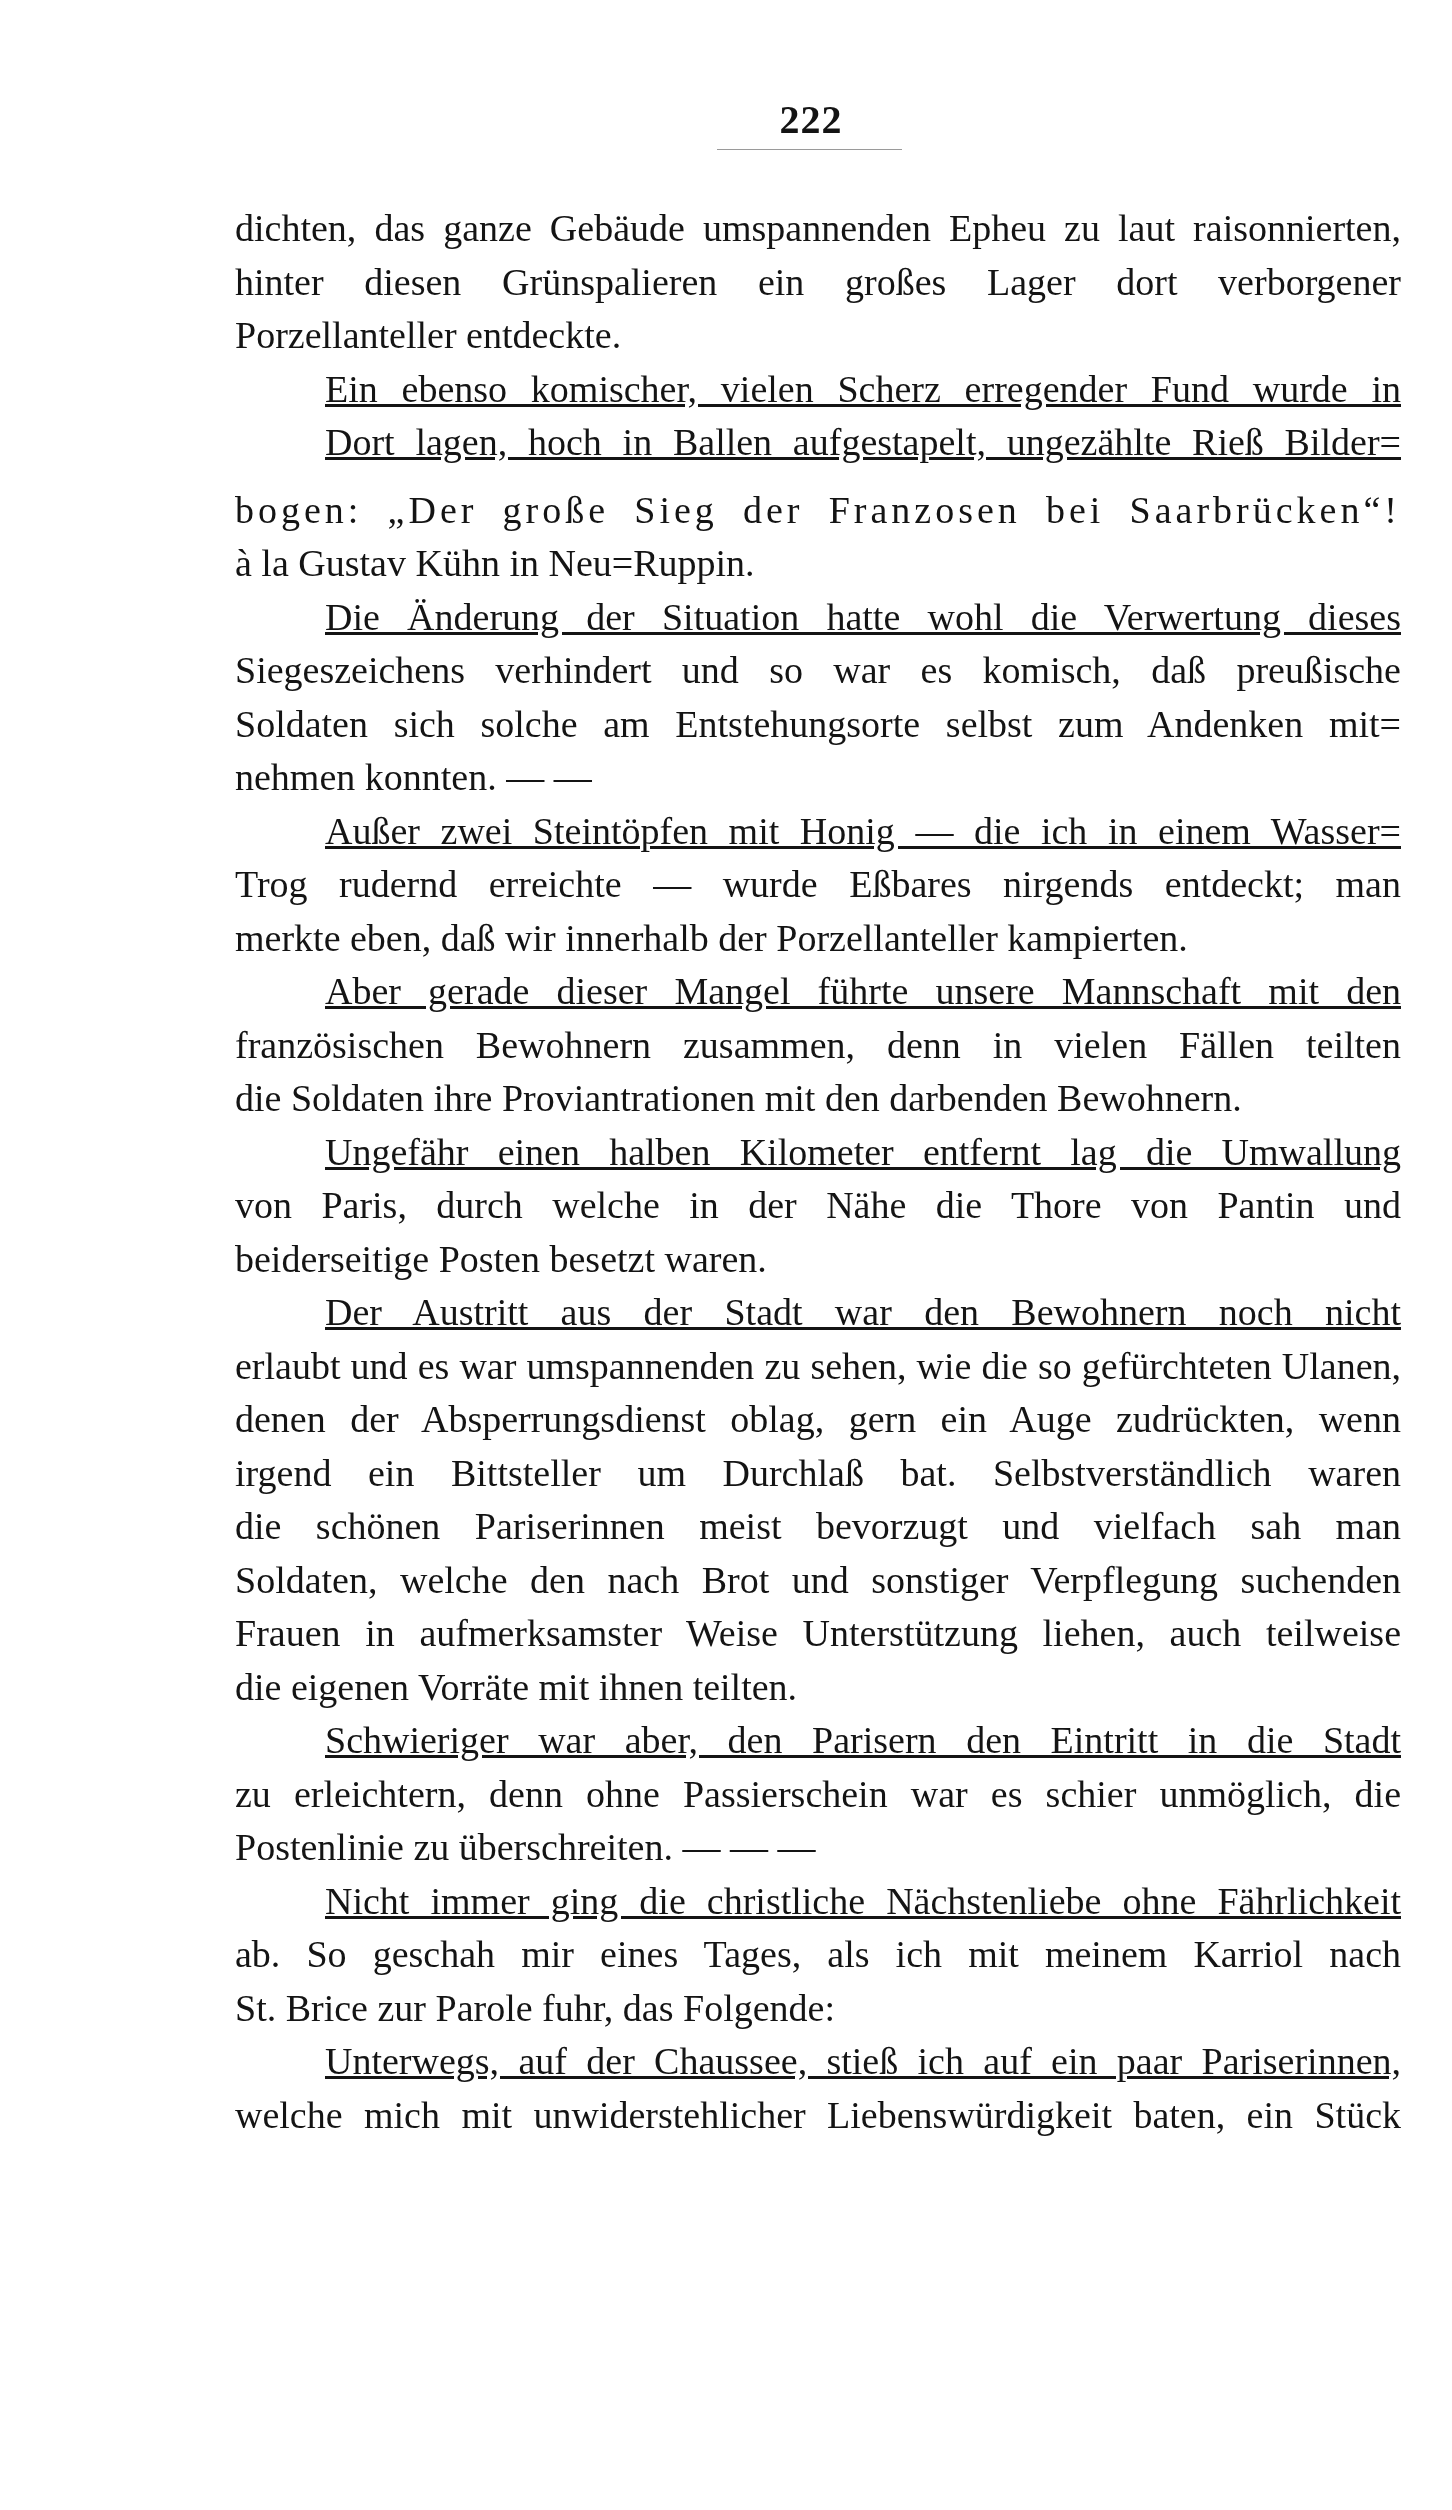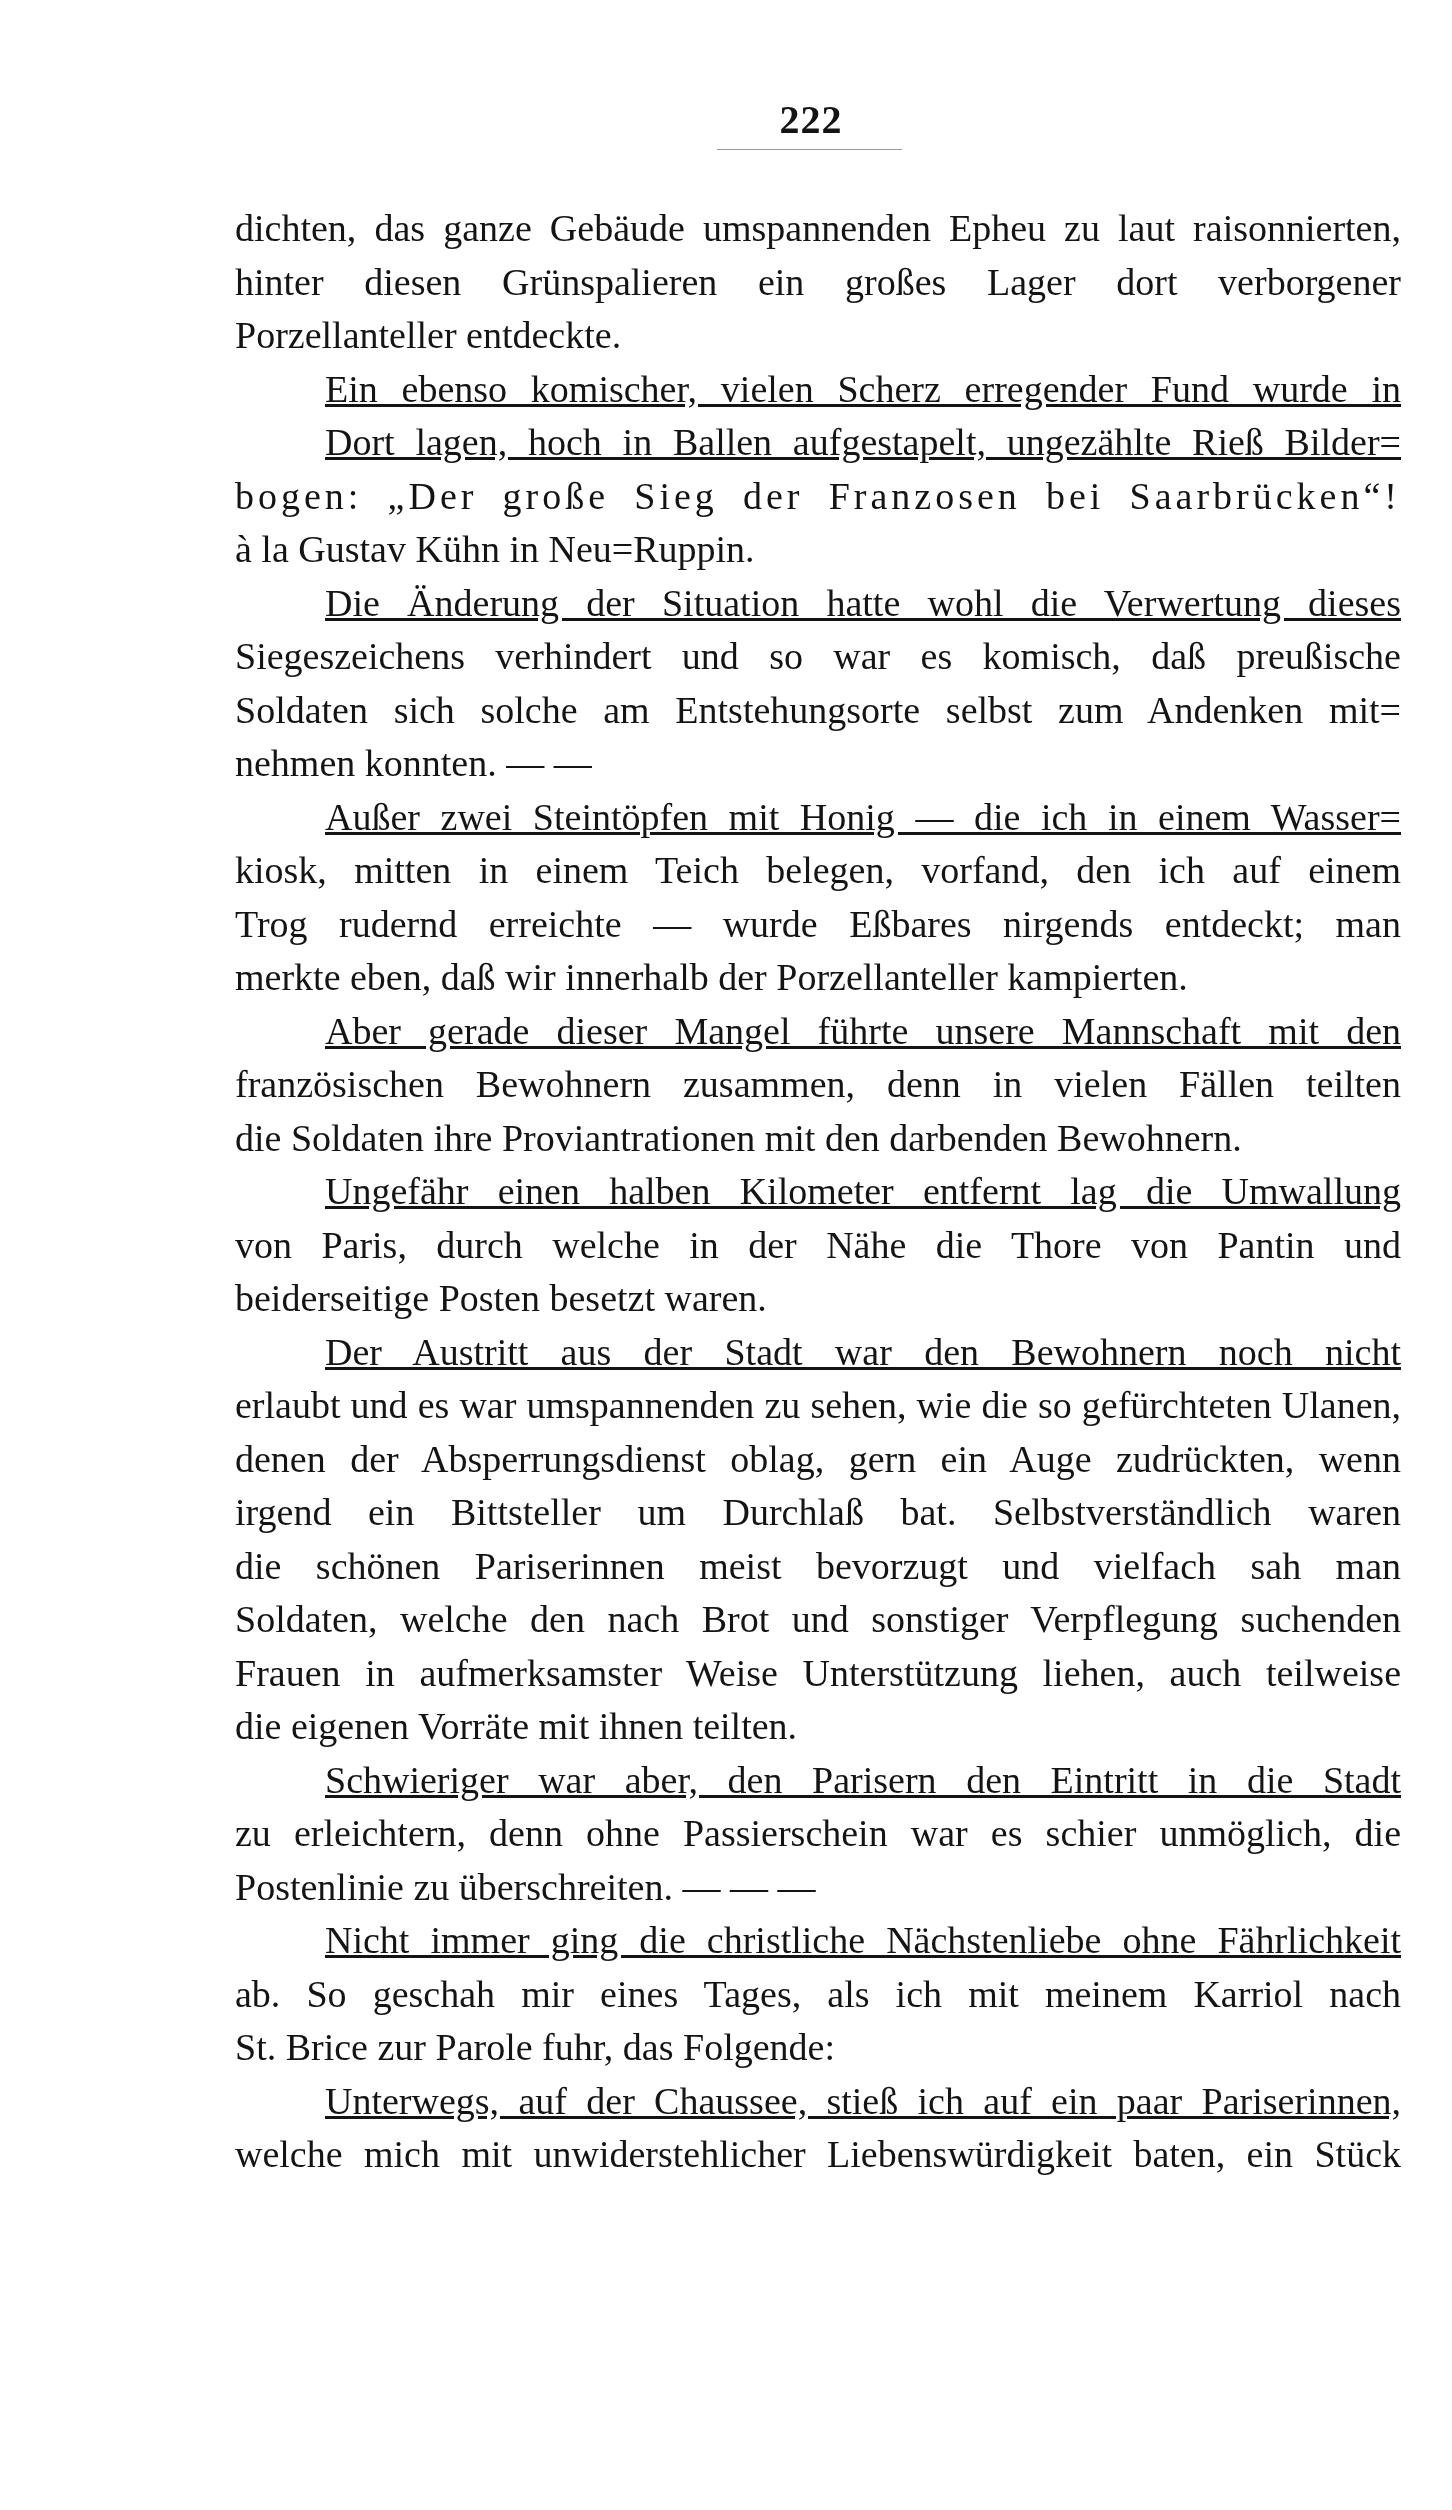--- a/index.html
+++ b/index.html
@@ -19,28 +19,27 @@
 
 <div class="page-number">222</div>
 <div class="rule"></div>
 
 <div class="text-block" id="text-block">
     <div class="line">dichten, das ganze Gebäude umspannenden Epheu zu laut raisonnierten,</div>
     <div class="line">hinter diesen Grünspalieren ein großes Lager dort verborgener</div>
     <div class="line end">Porzellanteller entdeckte.</div>
     <div class="line indent">Ein ebenso komischer, vielen Scherz erregender Fund wurde in</div>
     <div class="line indent">Dort lagen, hoch in Ballen aufgestapelt, ungezählte Rieß Bilder=</div>
-    <div class="line spaced" style="letter-spacing: 4px;">bogen: „Der große Sieg der Franzosen bei Saarbrücken“!</div>
+    <div class="line spaced" style="letter-spacing: 4px; margin-top: 14px;">bogen: „Der große Sieg der Franzosen bei Saarbrücken“!</div>
     <div class="line end">à la Gustav Kühn in Neu=Ruppin.</div>
     <div class="line indent">Die Änderung der Situation hatte wohl die Verwertung dieses</div>
     <div class="line">Siegeszeichens verhindert und so war es komisch, daß preußische</div>
     <div class="line">Soldaten sich solche am Entstehungsorte selbst zum Andenken mit=</div>
     <div class="line end">nehmen konnten. — —</div>
     <div class="line indent">Außer zwei Steintöpfen mit Honig — die ich in einem Wasser=</div>
-    <div class="line">kiosk, mitten in einem Teich belegen, vorfand, den ich auf einem</div>
     <div class="line">Trog rudernd erreichte — wurde Eßbares nirgends entdeckt; man</div>
     <div class="line end">merkte eben, daß wir innerhalb der Porzellanteller kampierten.</div>
     <div class="line indent">Aber gerade dieser Mangel führte unsere Mannschaft mit den</div>
     <div class="line">französischen Bewohnern zusammen, denn in vielen Fällen teilten</div>
     <div class="line end">die Soldaten ihre Proviantrationen mit den darbenden Bewohnern.</div>
     <div class="line indent">Ungefähr einen halben Kilometer entfernt lag die Umwallung</div>
     <div class="line">von Paris, durch welche in der Nähe die Thore von Pantin und</div>
     <div class="line end">beiderseitige Posten besetzt waren.</div>
     <div class="line indent">Der Austritt aus der Stadt war den Bewohnern noch nicht</div>
     <div class="line">erlaubt und es war umspannenden zu sehen, wie die so gefürchteten Ulanen,</div>

